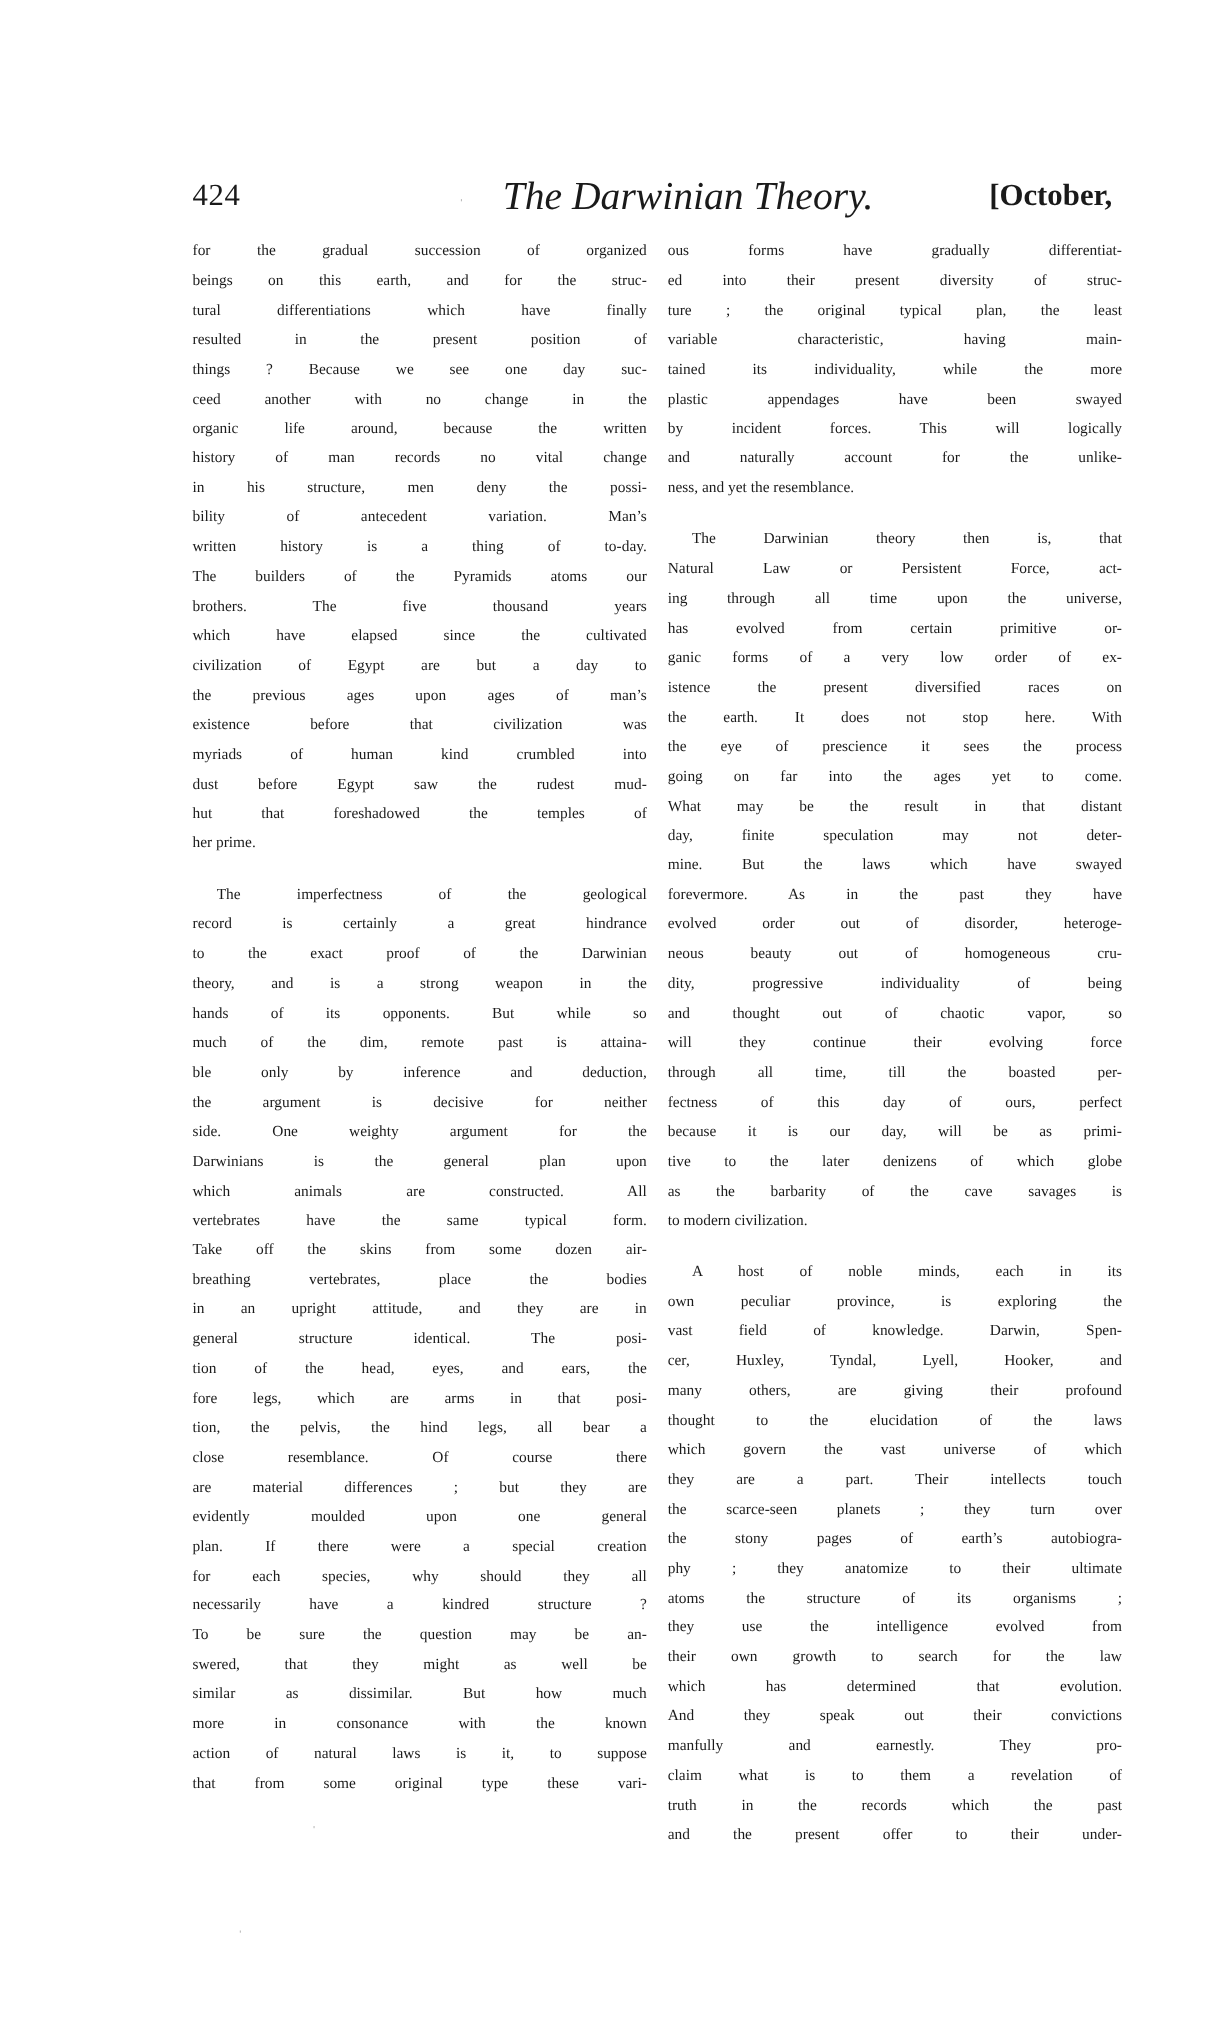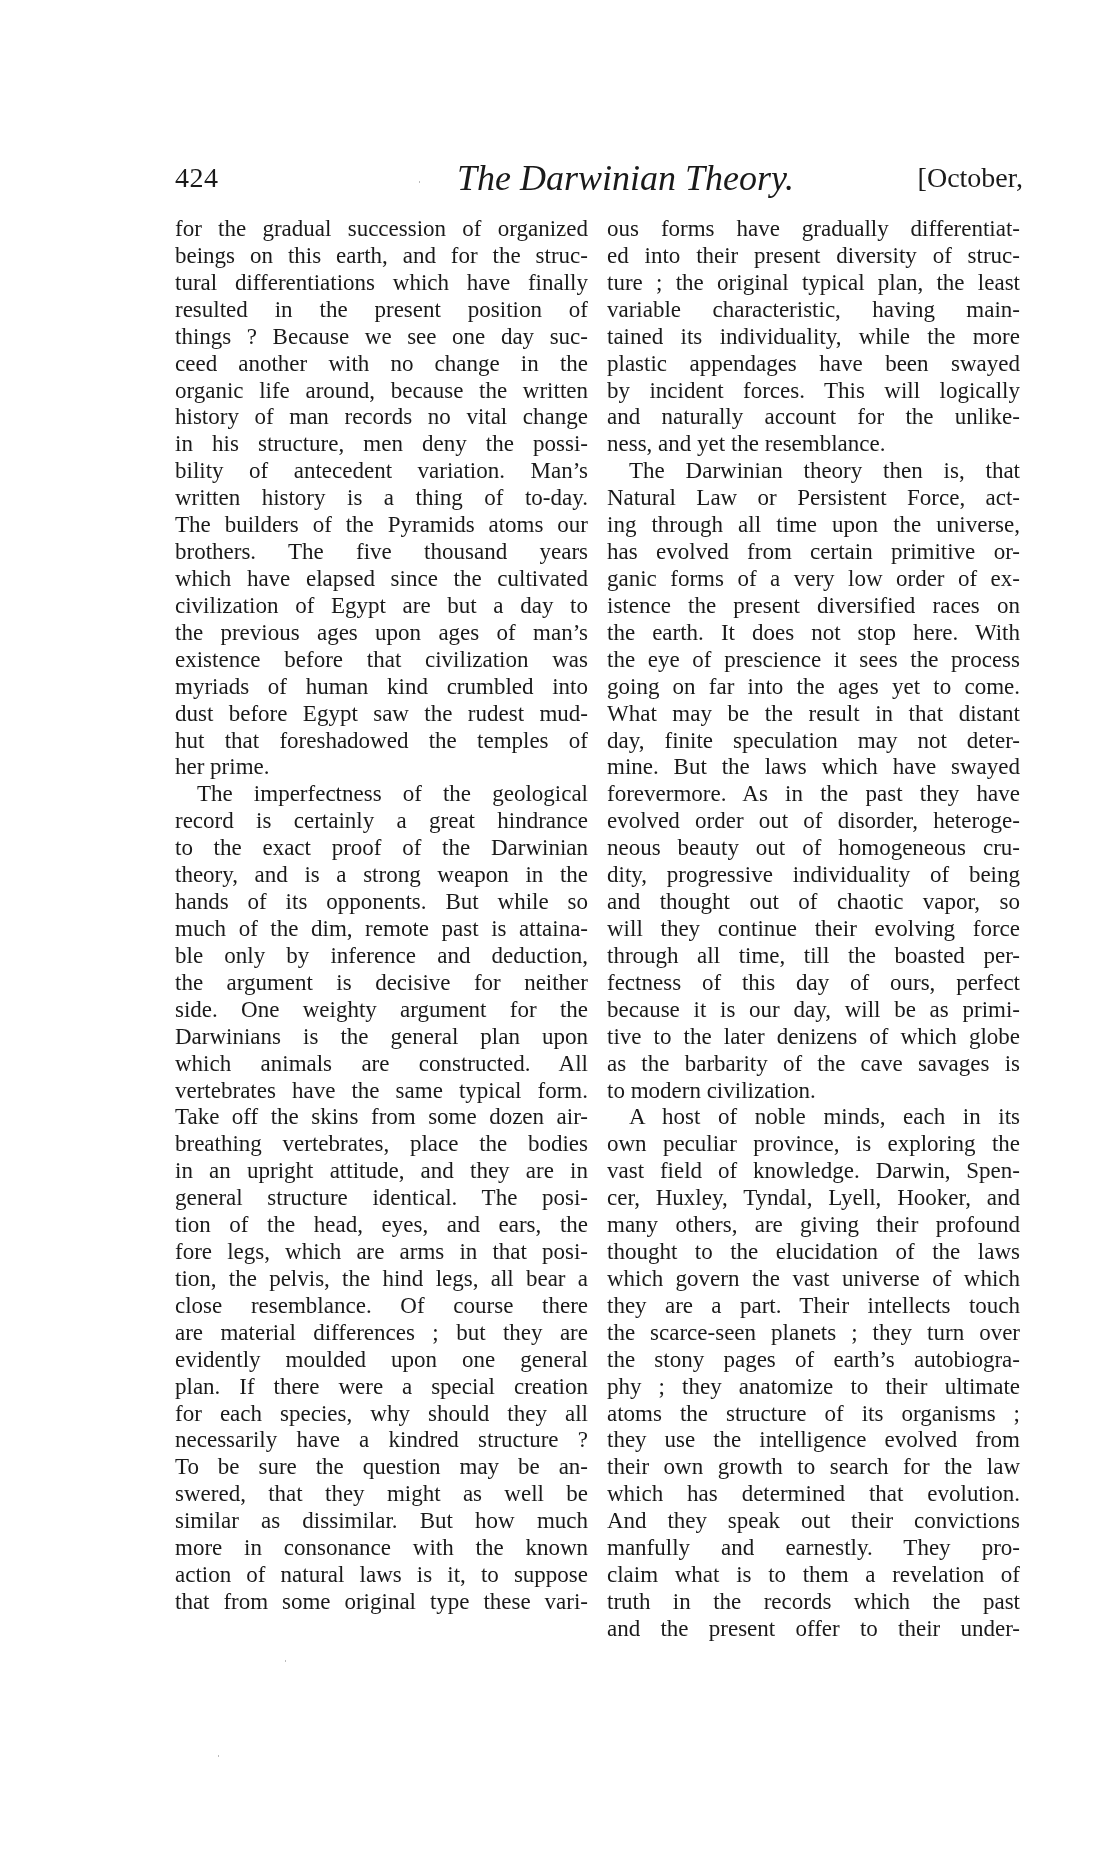--- a/index.html
+++ b/index.html
@@ -39,45 +39,47 @@
     }
     .running-head .running-title {
       position: absolute;
       left: 282px;
       top: 0;
       font-style: italic;
       font-size: 36px;
     }
     .running-head .running-date {
       position: absolute;
-      right: 0;
+      right: 12px;
       top: 0;
+      font-weight: bold;
     }
     .column {
       position: absolute;
       top: 216px;
       width: 413px;
-      font-size: 23px;
+      font-size: 14px;
       line-height: 26.93px;
     }
     .column.left { left: 175px; }
     .column.right { left: 607px; }
     .line {
       display: block;
       height: 26.93px;
       white-space: nowrap;
       text-align: justify;
       text-align-last: justify;
       overflow: visible;
     }
     .line.last {
       text-align-last: left;
     }
     .line.indent {
       padding-left: 22px;
+      margin-top: 20px;
     }
     .speck {
       position: absolute;
       width: 1px;
       height: 2px;
       background: #bbbbbb;
     }
   </style>
 </head>
 <body>

